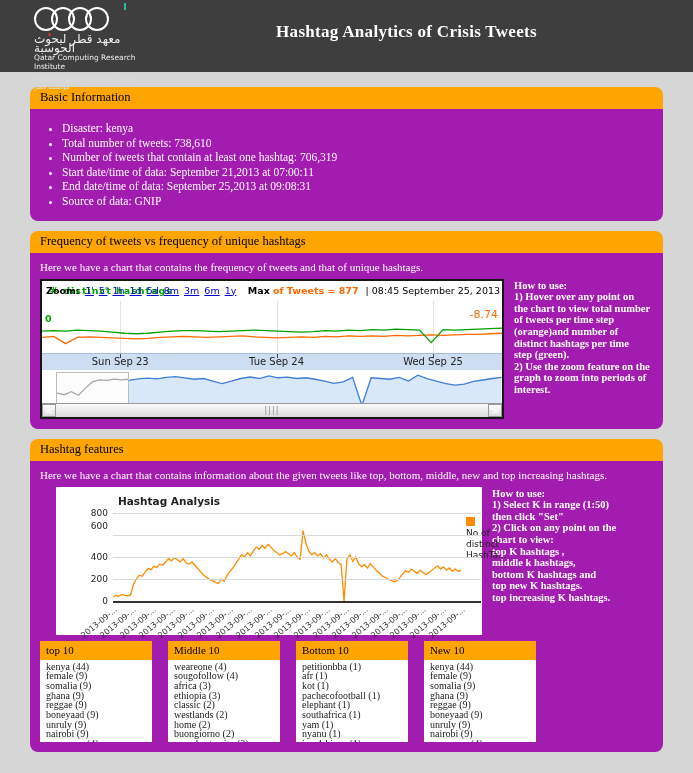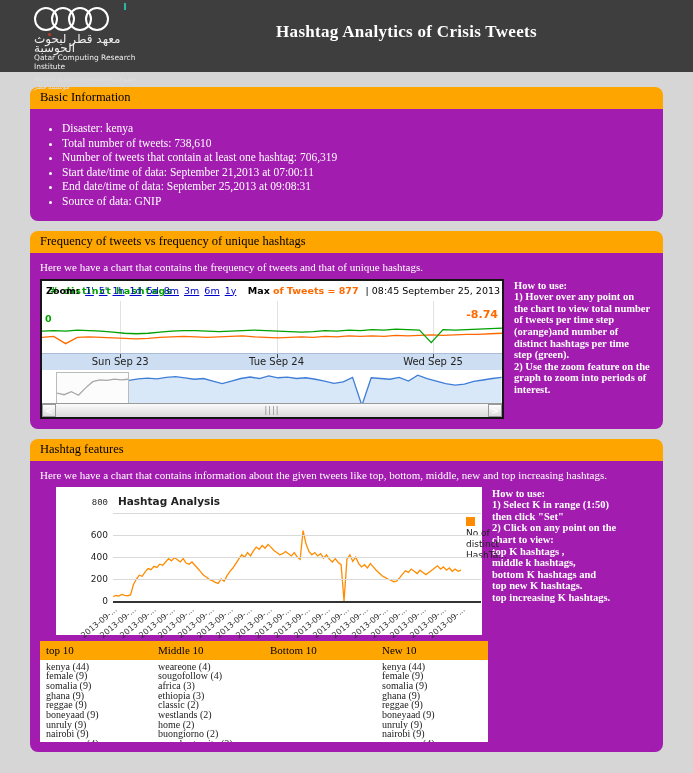--- a/index.html
+++ b/index.html
@@ -38,21 +38,21 @@
   .ghost { position:absolute; left:8px; top:0; z-index:1; color:#00a000; font-weight:bold; letter-spacing:1px; width:150px; overflow:hidden; }
   .toolbar .lbl { font-weight:bold; }
   .zl { color:#0000cc; text-decoration:underline; margin:0 2.5px; cursor:pointer; }
   .maxl { font-weight:bold; margin-left:6px; }
   .serv { color:#ff6a00; font-weight:bold; }
   .timev { margin-left:4px; }
   .plot { position:absolute; top:20px; left:0; right:0; height:52px; }
   .plot svg, .nav-blue svg, .nav-gray svg, .hc-plot svg { position:absolute; inset:0; width:100%; height:100%; }
   .vgrid { position:absolute; top:0; bottom:0; width:1px; background:#e2e2e2; }
   .val-left { position:absolute; left:3px; top:12px; color:#00a000; font-size:9.5px; font-weight:bold; z-index:3; }
-  .val-right { position:absolute; right:4px; top:7px; color:#ff6a00; font-size:11px; font-weight:bold; z-index:3; }
+  .val-right { position:absolute; right:4px; top:7px; color:#ff6a00; font-size:11px; font-weight:normal; z-index:3; }
   .date-band { position:absolute; top:72px; left:0; right:0; height:17px; background:#cddef2; border-top:1px solid #a9bdd8; font-size:10px; color:#222; }
   .dtick { position:absolute; top:0; width:1px; height:4px; background:#444; }
   .dlabel { position:absolute; top:2px; transform:translateX(-50%); white-space:nowrap; }
   .navigator { position:absolute; top:89px; left:0; right:0; height:37px; background:#fff; }
   .nav-gray { position:absolute; left:3%; width:16%; top:2px; bottom:2px; border:1px solid #bbb; background:#fcfcfc; }
   .nav-blue { position:absolute; left:19%; right:0; top:0; bottom:0; }
   .scrollbar { position:absolute; left:0; right:0; bottom:0; height:14px; background:linear-gradient(#fbfbfb,#dadada); border-top:1px solid #999; }
   .sb-arrow { position:absolute; top:0; bottom:0; width:14px; background:linear-gradient(#fff,#ddd); border:1px solid #999; font-size:9px; line-height:12px; text-align:center; font-weight:bold; cursor:pointer; }
   .sb-arrow.l { left:0; } .sb-arrow.r { right:0; }
   .sb-grip { position:absolute; left:50%; transform:translateX(-50%); top:0; font-size:8px; line-height:13px; color:#888; letter-spacing:1px; }
@@ -63,21 +63,21 @@
   .hc-plot { position:absolute; left:57px; top:26px; width:348px; height:88px; }
   .hgrid { position:absolute; left:57px; width:368px; height:1px; background:#d9d9d9; }
   .hgrid.base { background:#333; height:2px; }
   .hylab { position:absolute; left:22px; width:30px; text-align:right; font-size:9px; }
   .hxlab { position:absolute; width:56px; text-align:right; font-size:8px; white-space:nowrap; transform:rotate(-40deg); transform-origin:100% 0; color:#333; }
   .hc-legend { position:absolute; left:410px; top:30px; font-size:9px; line-height:11px; }
   .hc-legend .sq { display:inline-block; width:9px; height:9px; background:#ff8c00; margin-right:3px; vertical-align:-1px; }
   .hc-legend .txt { white-space:pre-line; display:inline-block; vertical-align:top; }
 
   
-  .lists { display:flex; margin-top:6px; }
+  .lists { display:flex; gap:16px; margin-top:6px; }
   .hlist { width:112px; height:101px; background:#fff; overflow:hidden; flex:none; }
   .hlist-head { background:#ffa500; color:#000; font-size:11px; line-height:14px; padding:2px 6px 3px; height:19px; }
   .hlist-body { padding:2px 6px 0; font-size:10px; line-height:9.7px; color:#1a1a1a; }
 </style>
 </head>
 <body>
 
 <header>
   <div class="logo">
     <div class="circles">
@@ -193,23 +193,23 @@
 distinct
 HashTa...</span>
           </div>
         <i class="hgrid base" style="top: 114px;"></i>
             <span class="hylab" style="top: 109px;">0</span>
             <i class="hgrid" style="top: 92px;"></i>
             <span class="hylab" style="top: 87px;">200</span>
             <i class="hgrid" style="top: 70px;"></i>
             <span class="hylab" style="top: 65px;">400</span>
             <i class="hgrid" style="top: 48px;"></i>
-            <span class="hylab" style="top: 43px;">600</span>
+            <span class="hylab" style="top: 34px;">600</span>
             <i class="hgrid" style="top: 26px;"></i>
-            <span class="hylab" style="top: 11px; font-family: Liberation Mono, monospace;">800</span>
+            <span class="hylab" style="top: 21px;">800</span>
             <span class="hxlab" style="left: 1px; top: 118px;">2013-09-...</span>
             <span class="hxlab" style="left: 20.3333px; top: 118px;">2013-09-...</span>
             <span class="hxlab" style="left: 39.6667px; top: 118px;">2013-09-...</span>
             <span class="hxlab" style="left: 59px; top: 118px;">2013-09-...</span>
             <span class="hxlab" style="left: 78.3333px; top: 118px;">2013-09-...</span>
             <span class="hxlab" style="left: 97.6667px; top: 118px;">2013-09-...</span>
             <span class="hxlab" style="left: 117px; top: 118px;">2013-09-...</span>
             <span class="hxlab" style="left: 136.333px; top: 118px;">2013-09-...</span>
             <span class="hxlab" style="left: 155.667px; top: 118px;">2013-09-...</span>
             <span class="hxlab" style="left: 175px; top: 118px;">2013-09-...</span>
@@ -258,20 +258,31 @@
               <div>ethiopia (3)</div>
               <div>classic (2)</div>
               <div>westlands (2)</div>
               <div>home (2)</div>
               <div>buongiorno (2)</div>
               <div>manchestercity (2)</div>
             </div>
         </div>
         <div class="hlist">
           <div class="hlist-head">Bottom 10</div>
+          <div class="hlist-body">
+              <div>petitionbba (1)</div>
+              <div>afr (1)</div>
+              <div>kot (1)</div>
+              <div>pachecofootball (1)</div>
+              <div>elephant (1)</div>
+              <div>southafrica (1)</div>
+              <div>yam (1)</div>
+              <div>nyanu (1)</div>
+              <div>jam4rhinos (1)</div>
+            </div>
         </div>
         <div class="hlist">
           <div class="hlist-head">New 10</div>
           <div class="hlist-body">
               <div>kenya (44)</div>
               <div>female (9)</div>
               <div>somalia (9)</div>
               <div>ghana (9)</div>
               <div>reggae (9)</div>
               <div>boneyaad (9)</div>

